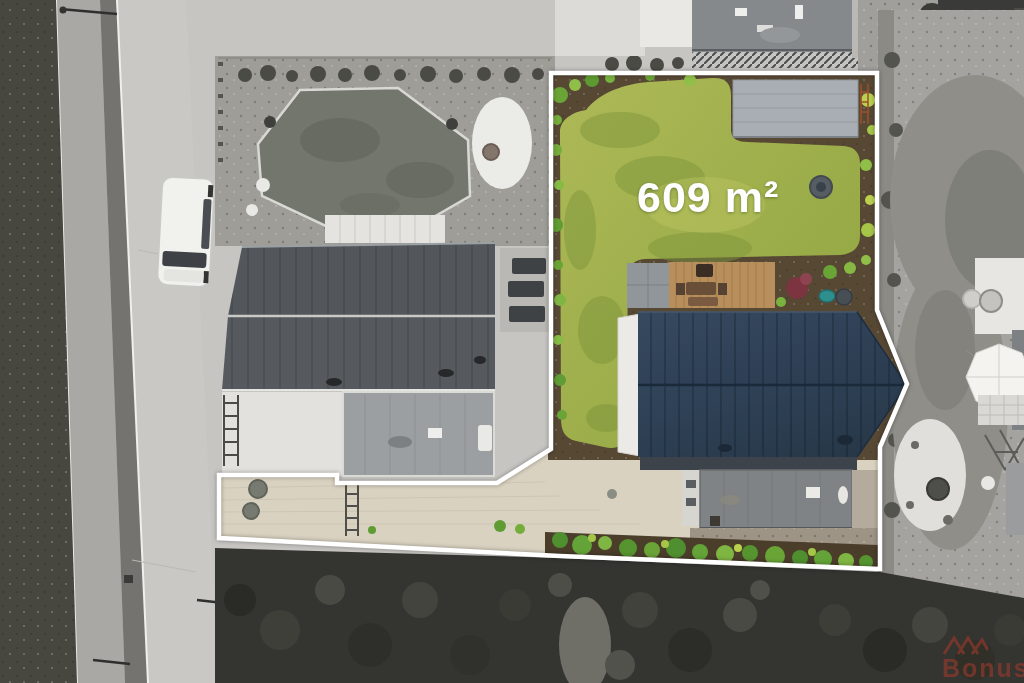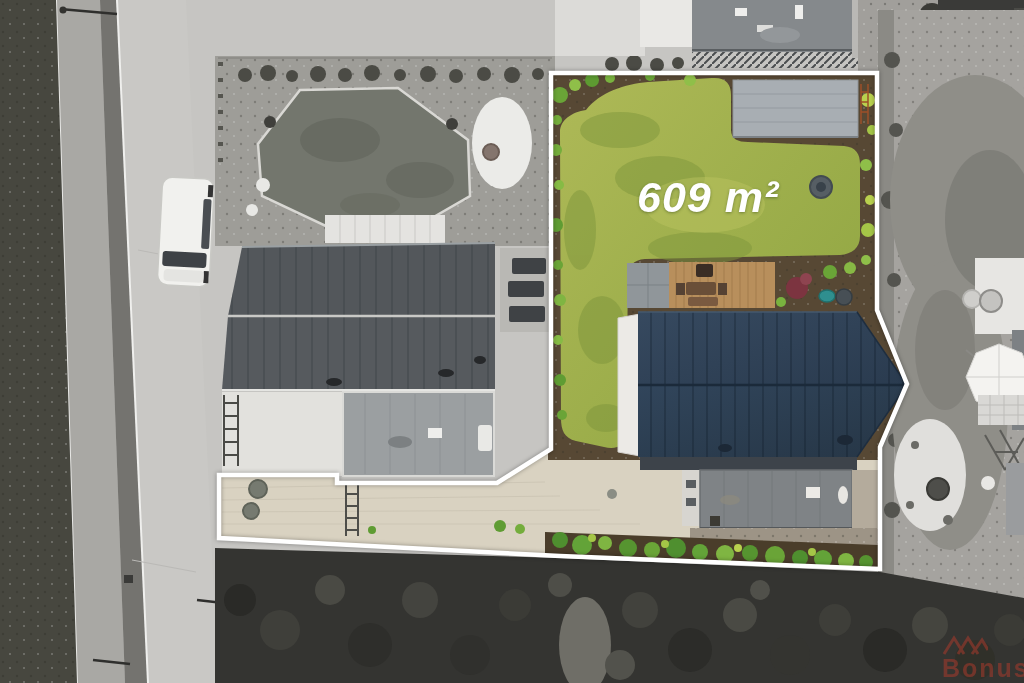--- a/index.html
+++ b/index.html
@@ -2,21 +2,21 @@
 <html><head>
 <meta charset="utf-8">
 <style>
   html,body{margin:0;padding:0;background:#222;}
   #stage{position:relative;width:1024px;height:683px;overflow:hidden;
          font-family:"Liberation Sans","DejaVu Sans",sans-serif;background:#c6c5c2;}
   #stage svg{position:absolute;left:0;top:0;}
   .boundary{filter:drop-shadow(0 0 2px rgba(0,0,0,.35));}
   #area-label{position:absolute;left:637px;top:173px;color:#ffffff;
       font-size:43px;font-weight:bold;letter-spacing:1px;
-      text-shadow:0 1px 3px rgba(40,60,20,.45);white-space:nowrap;font-style:italic;}
+      text-shadow:0 1px 3px rgba(40,60,20,.45);white-space:nowrap;}
   #watermark{position:absolute;left:932px;top:634px;width:110px;opacity:.5;
       color:#b23a2c;text-align:left;line-height:1;}
   #watermark .wm-text{font-size:25px;font-weight:bold;letter-spacing:2px;
       font-family:"Liberation Sans",sans-serif;margin-left:10px;}
   #watermark svg{position:static;display:block;margin-left:10px;}
 </style>
 </head>
 <body>
 
 <div id="stage">

